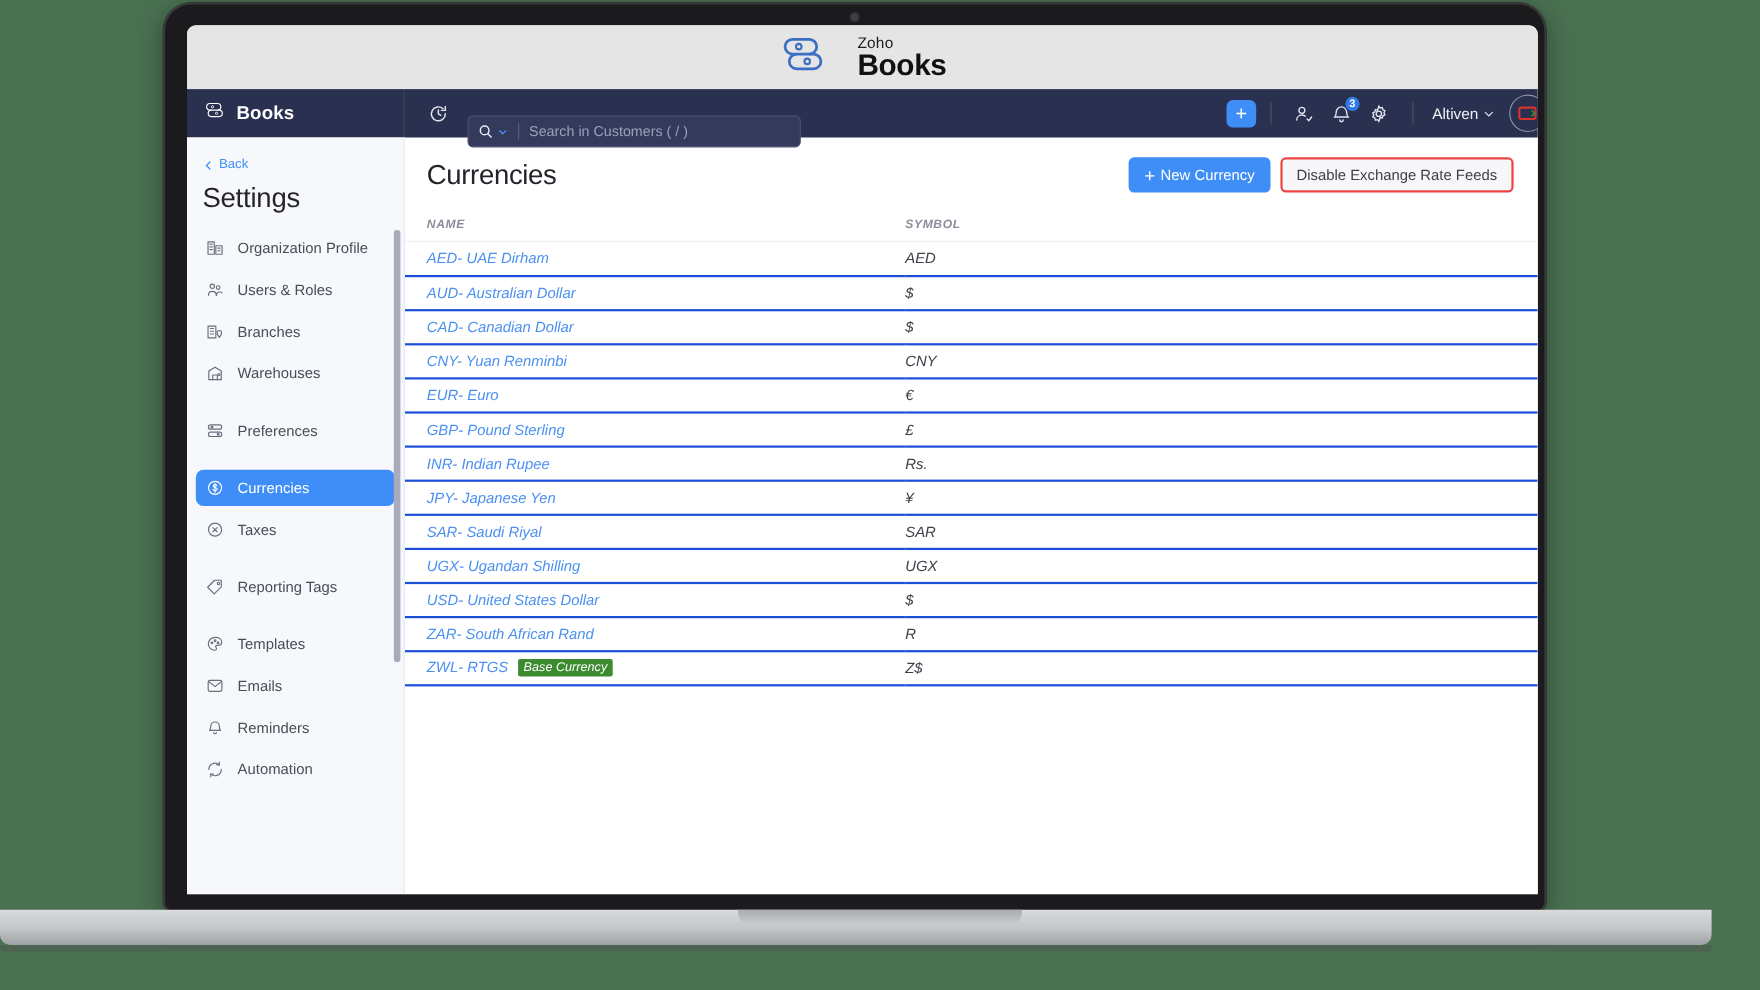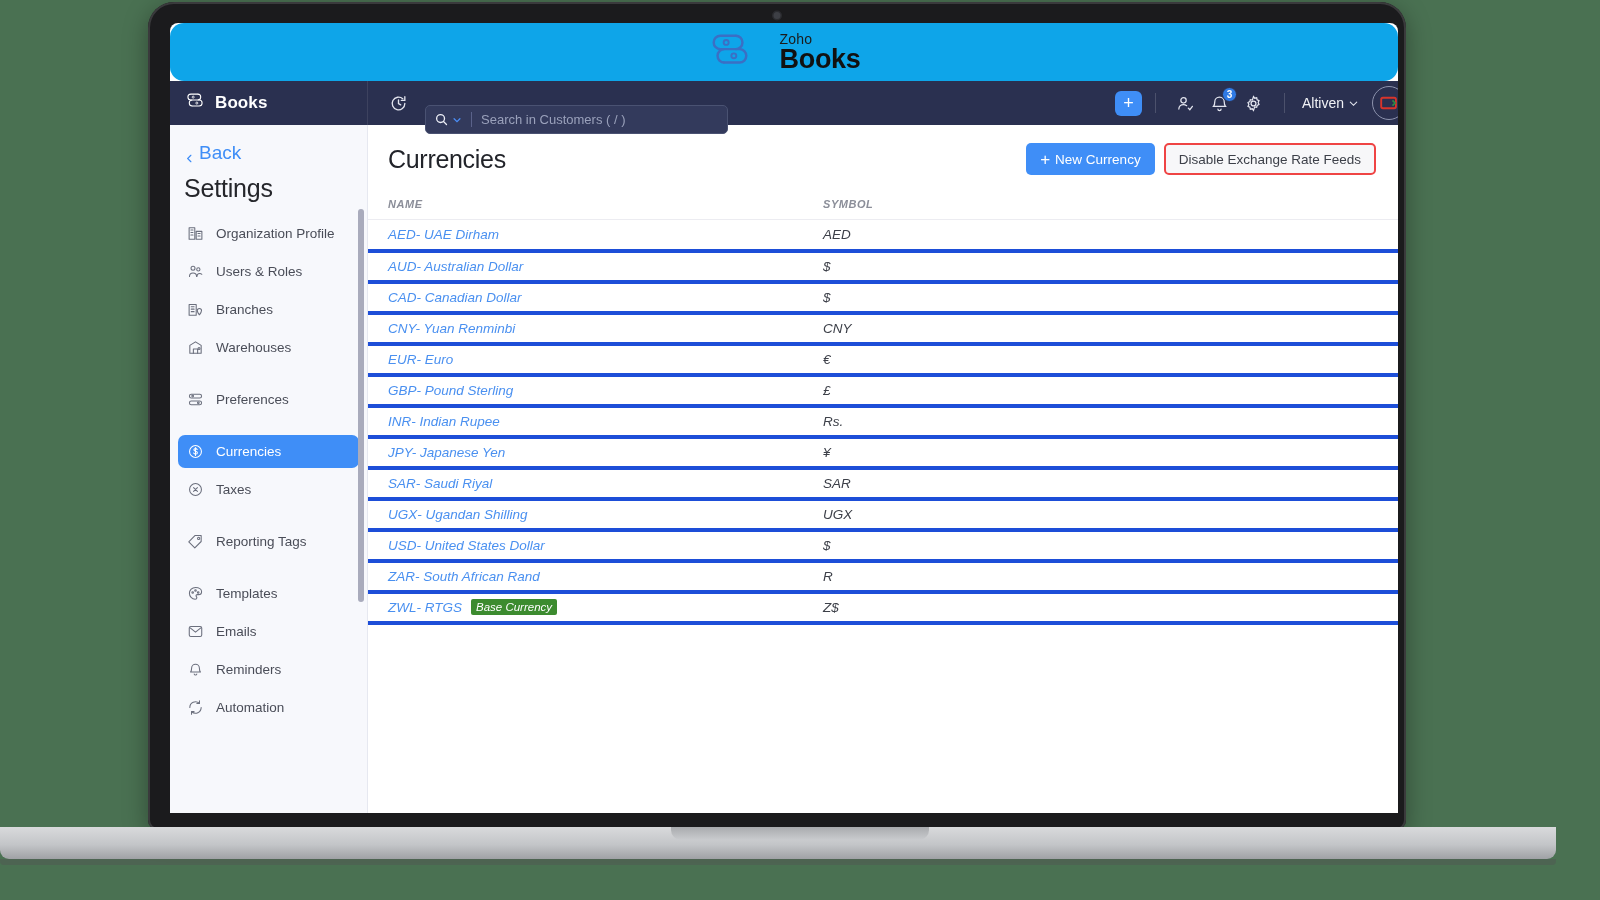--- a/index.html
+++ b/index.html
@@ -50,24 +50,23 @@
   }
   #laptop-foot {
     position: absolute; left: 0px; top: 859px;
     width: 1556px; height: 6px;
     background: rgba(80,90,82,.55);
     border-radius: 0 0 4px 4px;
   }
 
   
   #brand-strip {
-    height: 58px; background: #0ea5e9;
+    height: 58px; background: #e5e5e5;
     display: flex; align-items: center; justify-content: center;
     gap: 26px;
-    border-radius: 14px;
   }
   #brand-logo-mark { width: 46px; height: 46px; }
   #brand-text { line-height: 1; }
   #brand-zoho { font-size: 14px; color: #1b1b1b; letter-spacing: .2px; }
   #brand-books { font-size: 27px; font-weight: bold; color: #111; letter-spacing: -.3px; }
 
   
   #topnav {
     height: 44px; background: #2a3050;
     display: flex; align-items: center;
@@ -138,21 +137,21 @@
   
   #sidebar {
     width: 198px; background: #f7f8fc;
     position: relative;
     border-right: 1px solid #e6e8f0;
     padding-top: 14px;
     overflow: hidden;
   }
   #back-link {
     display: flex; align-items: flex-end; gap: 4px;
-    color: #3f8ef7; font-size: 19px;
+    color: #3f8ef7; font-size: 12px;
     padding: 3px 0 0 14px; cursor: pointer;
   }
   #settings-title {
     font-size: 25px; color: #25262b; font-weight: normal;
     padding: 10px 0 14px 14px; letter-spacing: -.2px;
   }
   .nav-list { padding: 0 8px; }
   .nav-item {
     display:flex; align-items:center; gap:12px;
     height: 33px; padding: 0 9px; margin-bottom: 5px;
@@ -192,21 +191,21 @@
   table#currencies-table { width: 100%; border-collapse: collapse; font-style: italic; }
   #currencies-table th {
     text-align: left; font-size: 11px; color: #8b8e99;
     font-weight: bold; letter-spacing: .55px;
     padding: 7px 0 9px 0;
     border-bottom: 1px solid #ececf1;
   }
   #currencies-table th.col-name { padding-left: 20px; width: 455px; }
   #currencies-table td {
     font-size: 13.5px; height: 31px;
-    border-bottom: 4px solid #1d4ed8;
+    border-bottom: 2px solid #1d4ed8;
     color: #3d4049;
   }
   #currencies-table td.col-name { padding-left: 20px; }
   #currencies-table td.col-name a { color: #4a90f0; text-decoration: none; cursor: pointer; }
   .base-badge {
     display: inline-block; margin-left: 9px;
     background: #3c8b2f; color: #ffffff;
     font-size: 11.5px; padding: 2px 5px; border-radius: 2px;
     vertical-align: 1px;
   }

